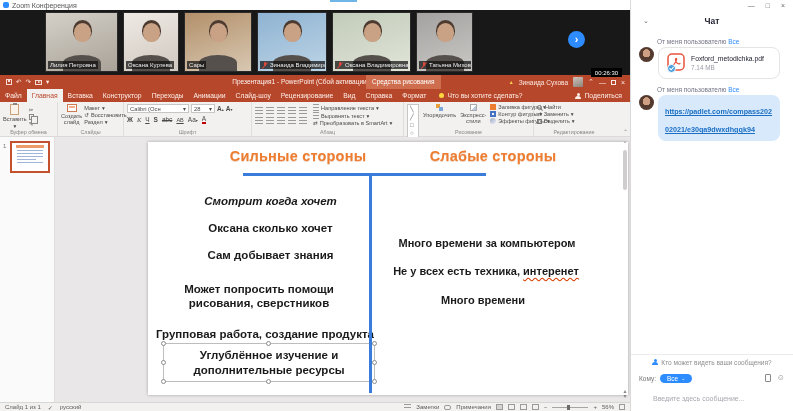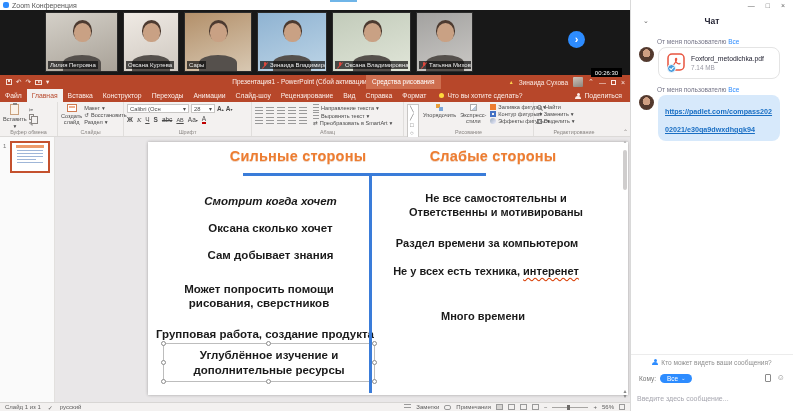--- a/index.html
+++ b/index.html
@@ -125,21 +125,21 @@
   .lcol{font-size:11.5px;}
   .rcol{font-size:11px;}
   .li0{left:30px;top:52px;width:185px;font-style:italic;}
   .li1{left:30px;top:79px;width:185px;}
   .li2{left:30px;top:106px;width:185px;}
   .li3{left:5px;top:140px;width:212px;}
   .li4{left:8px;top:185px;width:212px;white-space:nowrap;}
   .ri0{left:258px;top:50px;width:180px;}
   .ri1{left:228px;top:95px;width:222px;white-space:nowrap;}
   .ri2{left:222px;top:123px;width:232px;white-space:nowrap;}
-  .ri3{left:240px;top:168px;width:190px;}
+  .ri3{left:240px;top:152px;width:190px;}
   .sq{text-decoration:underline wavy #d83b01;text-underline-offset:2px;text-align:center;}
   .sel-box{position:absolute;left:15px;top:201px;width:212px;height:39px;border:1px solid #bdbdbd;
     display:flex;align-items:center;justify-content:center;text-align:center;font-size:11.5px;font-weight:bold;color:#1a1a1a;line-height:1.3;z-index:2;}
   .hd{position:absolute;width:5px;height:5px;background:#fff;border:1px solid #8c8c8c;border-radius:50%;z-index:4;}
   .hd.nw{left:-3px;top:-3px;} .hd.n{left:calc(50% - 3px);top:-3px;} .hd.ne{right:-3px;top:-3px;}
   .hd.w{left:-3px;top:calc(50% - 3px);} .hd.e{right:-3px;top:calc(50% - 3px);}
   .hd.sw{left:-3px;bottom:-3px;} .hd.s{left:calc(50% - 3px);bottom:-3px;} .hd.se{right:-3px;bottom:-3px;}
 
   
   .statusbar{position:absolute;left:0;bottom:0;width:630px;height:9px;background:#f3f1f0;border-top:1px solid #d8d6d4;
@@ -172,21 +172,21 @@
   .bubble{width:122px;background:#d7e9fb;border-radius:8px;padding:5px 7px;}
   .bubble a{font-size:7.2px;font-weight:bold;color:#1a6fc4;text-decoration:underline;word-break:break-all;line-height:1.5;}
   .chat-footer{position:absolute;left:0;right:0;bottom:0;}
   .privacy{height:15px;border-top:1px solid #ececec;display:flex;align-items:center;justify-content:center;gap:3px;font-size:6.5px;color:#8f8f8f;}
   .i-person.blue{color:#2D8CFF;}
   .to-row{height:18px;display:flex;align-items:center;gap:4px;padding:0 8px;font-size:6.5px;color:#777;}
   .pill{background:#2D8CFF;color:#fff;border-radius:9px;padding:1px 7px;display:flex;align-items:center;gap:3px;font-size:6.5px;}
   .foot-icons{margin-left:auto;display:flex;align-items:center;gap:6px;color:#8a8a8a;}
   .i-doc{width:6px;height:8px;border:1px solid #8a8a8a;border-radius:1px;}
   .smiley{font-size:8px;line-height:1;}
-  .input-row{padding:0 4px 6px;}
+  .input-row{padding:0 20px 6px;}
   .input-row input{width:100%;border:none;outline:none;font-size:7px;color:#444;font-family:"Liberation Sans",sans-serif;}
   .input-row input::placeholder{color:#a7a7b0;}
 </style>
 </head>
 <body>
 
 <div class="screen">
 
   <div class="zoom-titlebar">
     <span class="zoom-app-icon"></span>
@@ -468,22 +468,21 @@
           <div class="hdr hdr-l">Сильные стороны</div>
           <div class="hdr hdr-r">Слабые стороны</div>
           <div class="hline"></div>
 
           <div class="sl-text lcol li0">Смотрит когда хочет</div>
           <div class="sl-text lcol li1">Оксана сколько хочет</div>
           <div class="sl-text lcol li2">Сам добывает знания</div>
           <div class="sl-text lcol li3">Может попросить помощи рисования, сверстников</div>
           <div class="sl-text lcol li4">Групповая работа, создание продукта</div>
 
-          <div class="sl-text rcol ri0">Не все самостоятельны и Ответственны и мотивированы</div>
-          <div class="sl-text rcol ri1">Раздел времени за компьютером</div>
+          <div class="sl-text rcol ri1">Много времени за компьютером</div>
           <div class="sl-text rcol ri2"><span>Не у всех есть техника, </span><span class="sq">интеренет</span></div>
           <div class="sl-text rcol ri3">Много времени</div>
 
           <div class="sel-box">
             <span>Углублённое изучение и дополнительные ресурсы</span>
             <span class="hd nw"></span>
             <span class="hd n"></span>
             <span class="hd ne"></span>
             <span class="hd w"></span>
             <span class="hd e"></span>

